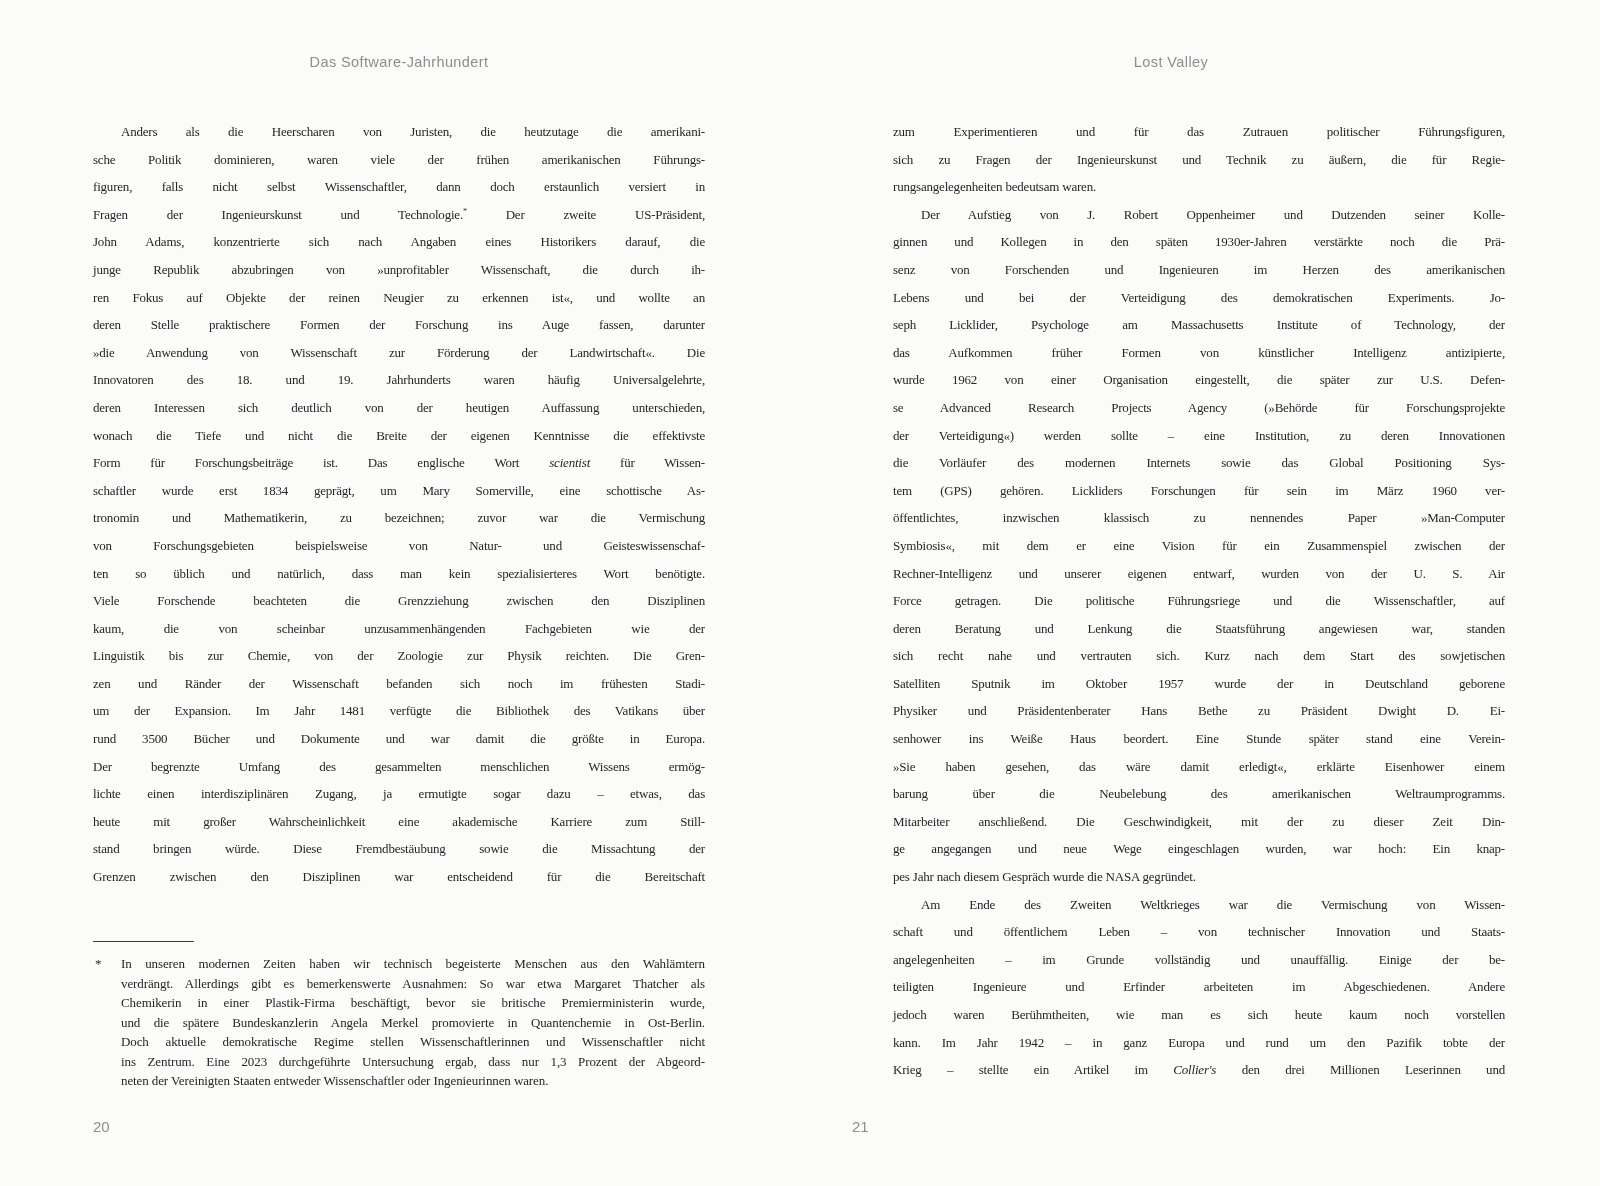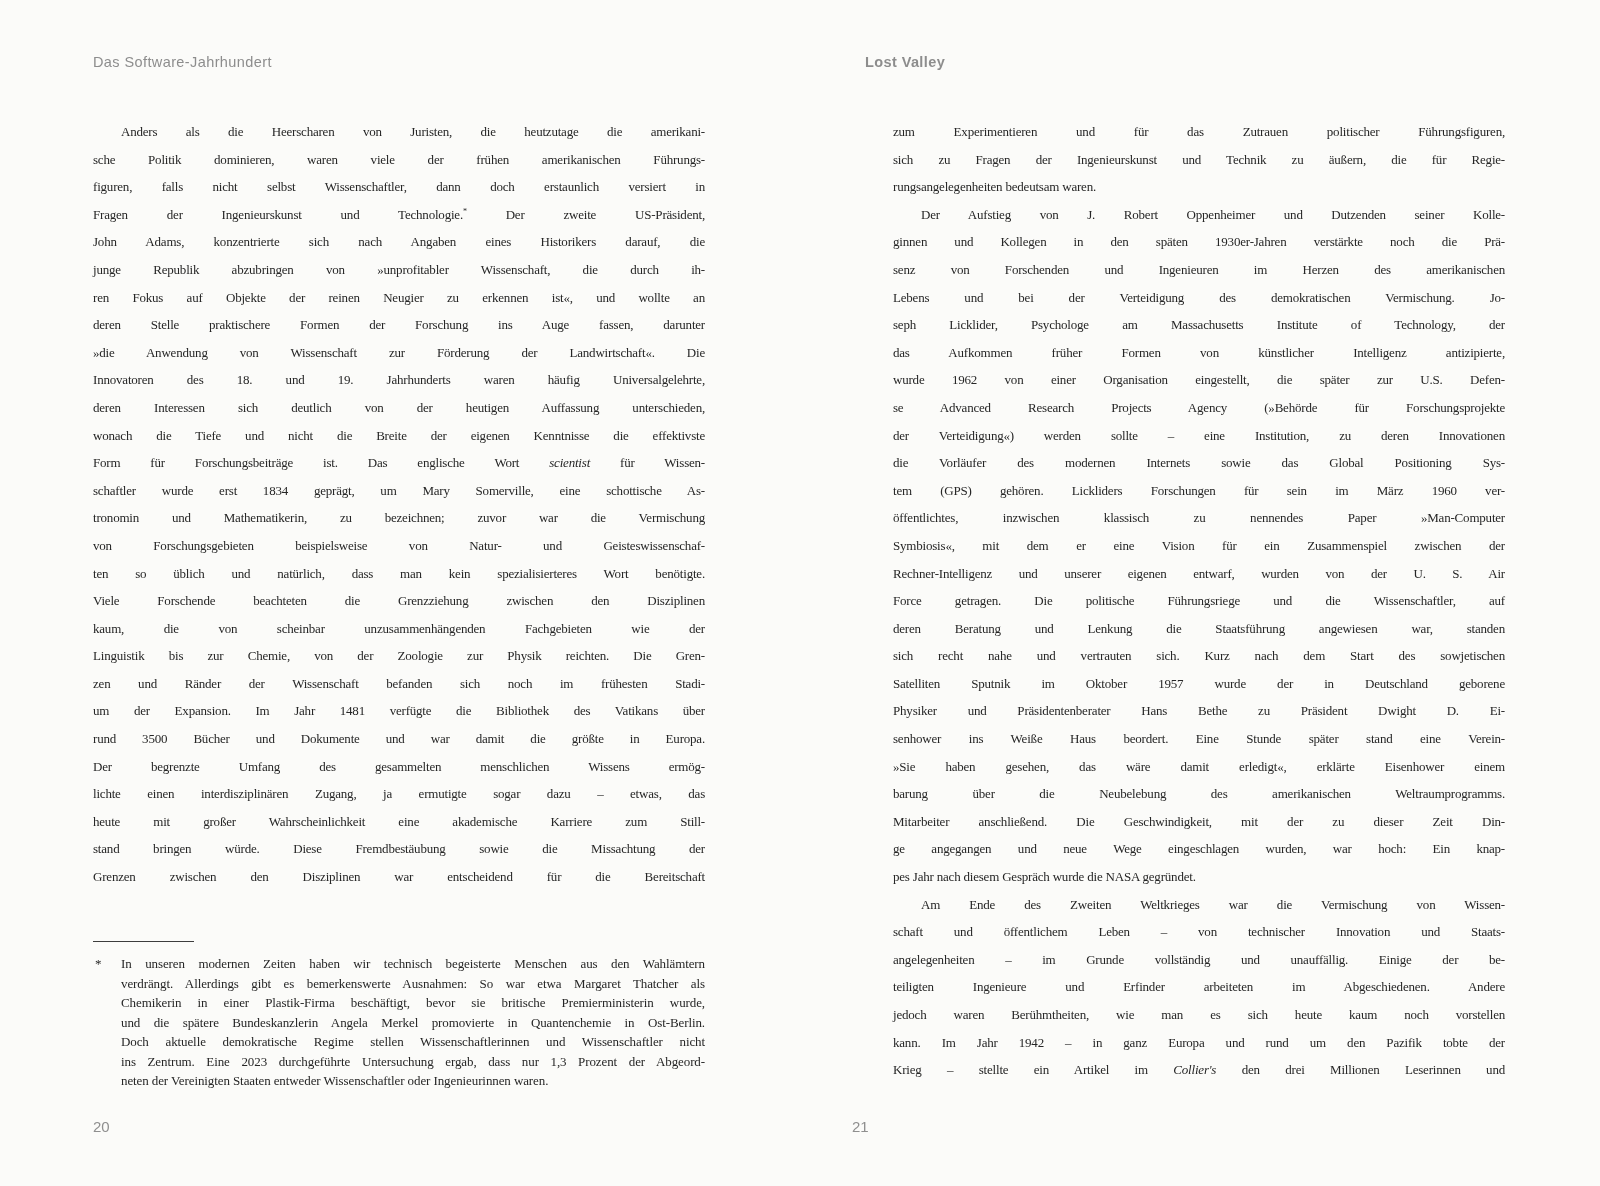--- a/index.html
+++ b/index.html
@@ -7,25 +7,26 @@
     width: 1600px; height: 1186px;
     background: #fbfbf9;
     font-family: "Liberation Serif", "DejaVu Serif", serif;
     -webkit-font-smoothing: antialiased;
   }
   .spread { position: relative; width: 1600px; height: 1186px; display: flex; }
   .page { position: relative; width: 800px; height: 1186px; }
 
   .running-header {
     position: absolute; top: 54px; left: 93px; width: 612px;
+    text-align: center;
     font-family: "Liberation Sans", "DejaVu Sans", sans-serif;
     font-size: 14.5px; letter-spacing: 0.4px;
     color: #8d8d8d;
   }
-  .page-right .running-header { left: 65px; font-weight: bold; }
+  .page-right .running-header { left: 65px; }
 
   .text-block {
     position: absolute; top: 118px; left: 93px; width: 612px;
     font-size: 13px; letter-spacing: -0.2px;
     line-height: 27.6px; color: #262626;
   }
   .line {
     height: 27.6px;
     text-align: justify;
     text-align-last: justify;
@@ -115,21 +116,21 @@
   <section class="page page-right">
     <header class="running-header">Lost Valley</header>
 
     <div class="text-block" id="right-body">
         <div class="line">zum Experimentieren und für das Zutrauen politischer Führungsfiguren,</div>
         <div class="line">sich zu Fragen der Ingenieurskunst und Technik zu äußern, die für Regie-</div>
         <div class="line last">rungsangelegenheiten bedeutsam waren.</div>
         <div class="line indent">Der Aufstieg von J. Robert Oppenheimer und Dutzenden seiner Kolle-</div>
         <div class="line">ginnen und Kollegen in den späten 1930er-Jahren verstärkte noch die Prä-</div>
         <div class="line">senz von Forschenden und Ingenieuren im Herzen des amerikanischen</div>
-        <div class="line">Lebens und bei der Verteidigung des demokratischen Vermischung. Jo-</div>
+        <div class="line">Lebens und bei der Verteidigung des demokratischen Experiments. Jo-</div>
         <div class="line">seph Licklider, Psychologe am Massachusetts Institute of Technology, der</div>
         <div class="line">das Aufkommen früher Formen von künstlicher Intelligenz antizipierte,</div>
         <div class="line">wurde 1962 von einer Organisation eingestellt, die später zur U.S. Defen-</div>
         <div class="line">se Advanced Research Projects Agency (»Behörde für Forschungsprojekte</div>
         <div class="line">der Verteidigung«) werden sollte – eine Institution, zu deren Innovationen</div>
         <div class="line">die Vorläufer des modernen Internets sowie das Global Positioning Sys-</div>
         <div class="line">tem (GPS) gehören. Lickliders Forschungen für sein im März 1960 ver-</div>
         <div class="line">öffentlichtes, inzwischen klassisch zu nennendes Paper »Man-Computer</div>
         <div class="line">Symbiosis«, mit dem er eine Vision für ein Zusammenspiel zwischen der</div>
         <div class="line">Rechner-Intelligenz und unserer eigenen entwarf, wurden von der U. S. Air</div>

